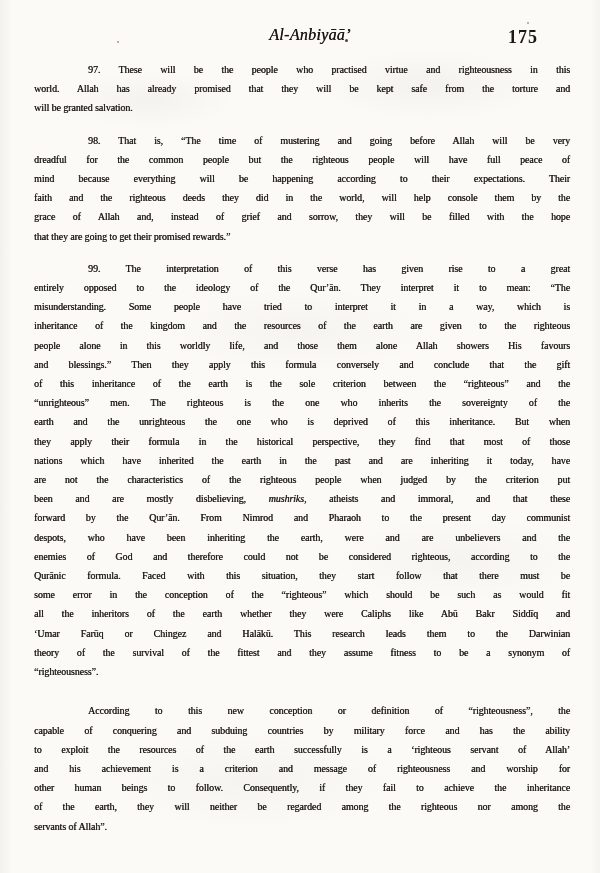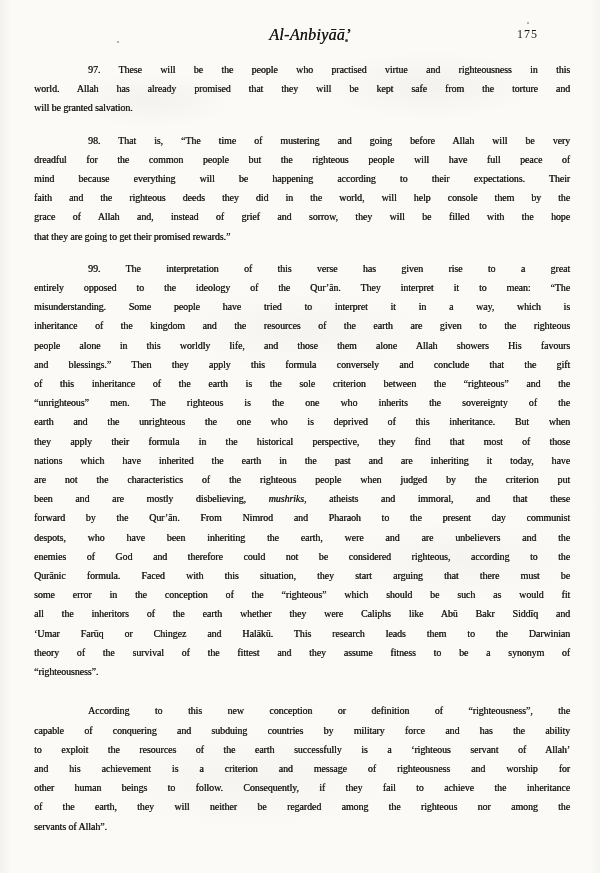--- a/index.html
+++ b/index.html
@@ -22,21 +22,21 @@
 
   
   .page-header { position: relative; height: 22px; margin-bottom: 12px; }
   .chapter-title {
     position: absolute; left: 16px; right: 0; text-align: center;
     font-style: italic; font-size: 16px; letter-spacing: 0.3px;
     text-shadow: 0.3px 0 0 currentColor;
   }
   .page-number {
     position: absolute; right: 32px; top: 1px;
-    font-weight: normal; font-size: 12px; letter-spacing: 1px;
+    font-weight: bold; font-size: 18px; letter-spacing: 1px;
   }
 
   
   .page-body { margin-top: 8px; }
   .paragraph { margin: 0 0 13px 0; }
   .paragraph:last-child { margin-top: 20px; }
   .line {
     font-size: 10px;
     line-height: 19.2px;
     letter-spacing: -0.1px;
@@ -92,21 +92,21 @@
         <div class="line">of  this inheritance of the earth is the sole criterion between the “righteous” and the</div>
         <div class="line">“unrighteous”  men.  The  righteous   is the one who inherits the sovereignty of the</div>
         <div class="line">earth  and  the  unrighteous  the  one who is deprived of this inheritance. But when</div>
         <div class="line">they  apply  their  formula in the historical perspective, they find that most of those</div>
         <div class="line">nations  which   have inherited the earth in the past and are inheriting it today, have</div>
         <div class="line">are   not the characteristics of the righteous people when judged by the criterion put</div>
         <div class="line">been  and  are  mostly  disbelieving, <em>mushriks,</em> atheists and immoral, and that these</div>
         <div class="line">forward  by  the  Qur’ān. From Nimrod and Pharaoh to the present day communist</div>
         <div class="line">despots,  who  have  been  inheriting  the  earth,   were and are unbelievers and the</div>
         <div class="line">enemies  of   God and therefore could not be considered righteous, according to the</div>
-        <div class="line">Qurānic  formula.  Faced  with   this situation, they start arguing that there must be</div>
+        <div class="line">Qurānic  formula.  Faced  with   this situation, they start follow that there must be</div>
         <div class="line">some   error in the conception of the “righteous” which should be such as would fit</div>
         <div class="line">all    the inheritors of the earth whether they were Caliphs like Abū Bakr Siddīq and</div>
         <div class="line">‘Umar  Farūq  or   Chingez and Halākū. This research leads them to the Darwinian</div>
         <div class="line">theory  of  the  survival  of  the  fittest  and they assume fitness to be a synonym of</div>
         <div class="line last">“righteousness”.</div>
       </div>
       <div class="paragraph">
         <div class="line first">According  to  this  new  conception  or  definition of “righteousness”, the</div>
         <div class="line">capable   of conquering and subduing countries by military force and has the ability</div>
         <div class="line">to  exploit  the  resources   of the earth successfully is a ‘righteous servant of Allah’</div>

